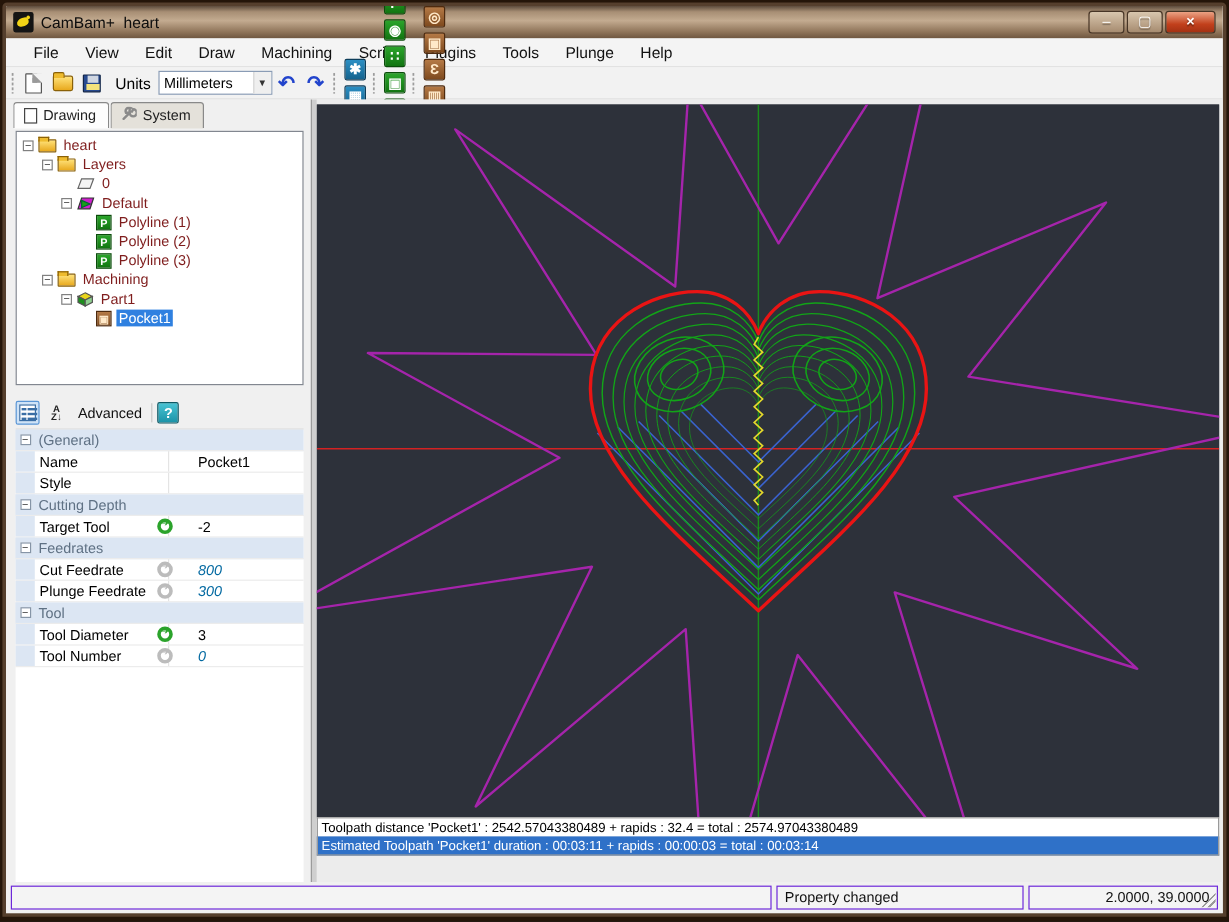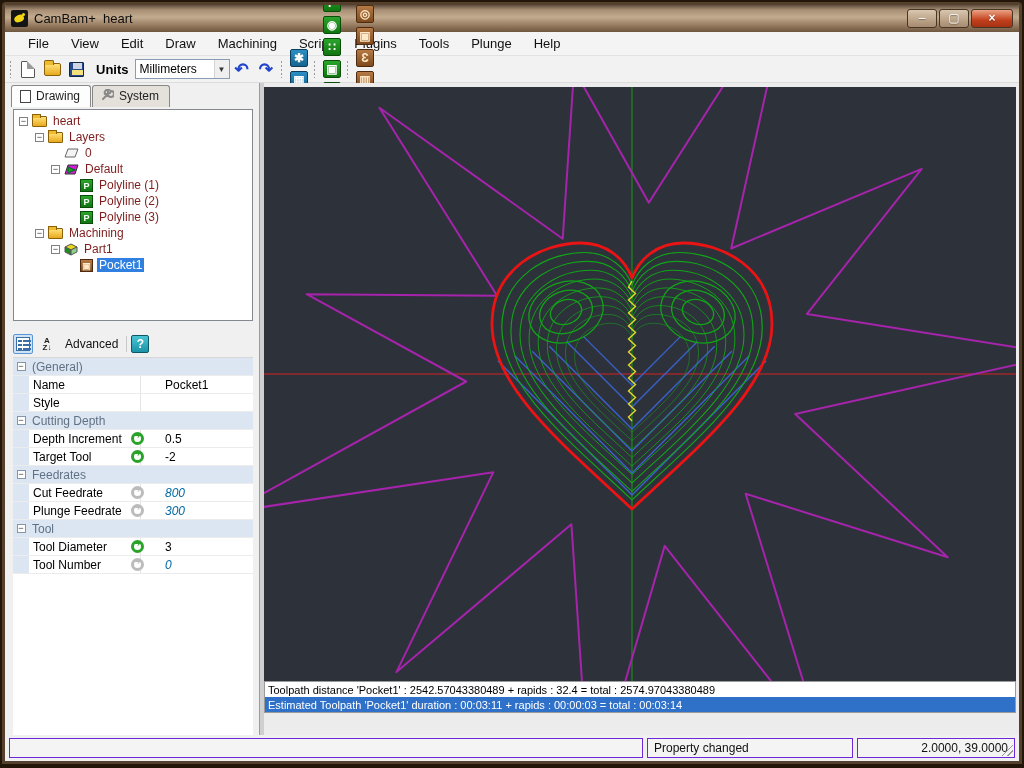--- a/index.html
+++ b/index.html
@@ -36,21 +36,21 @@
   .ico-teal { background:linear-gradient(#2b8fc4,#16648f); border:1px solid #0d3d5a; }
   .ico-green { background:linear-gradient(#2ba52b,#117511); border:1px solid #0a4d0a; }
   .ico-brown { background:linear-gradient(#b57a46,#7e4a1e); border:1px solid #4e2a0e; color:#ffe9c9; }
   .ico-page { width:14px; height:17px; background:#fff; border:1px solid #555; border-radius:1px; position:relative;}
   .ico-page:before{ content:""; position:absolute; right:-1px; top:-1px; border:4px solid; border-color:#f2f2f2 #f2f2f2 #9a9a9a #9a9a9a; }
   .ico-folder { width:17px; height:13px; position:relative; background:linear-gradient(#ffe27a,#e8a91e); border:1px solid #8a6108; border-radius:1px 2px 2px 2px; }
   .ico-folder:before { content:""; position:absolute; left:-1px; top:-4px; width:8px; height:4px; background:#eebb2e; border:1px solid #8a6108; border-bottom:none; border-radius:2px 2px 0 0; }
   .ico-floppy { width:15px; height:15px; background:#274a8f; border:1px solid #122547; border-radius:1px; position:relative; }
   .ico-floppy:before { content:""; position:absolute; left:3px; top:0; width:9px; height:6px; background:#cfd6e2; }
   .ico-floppy:after { content:""; position:absolute; left:2px; bottom:1px; width:11px; height:5px; background:#f3e27c; }
-  .units-label { font-size:13px; font-weight:bold; margin:0 6px 0 8px; }
+  .units-label { font-size:13px; font-weight:normal; margin:0 6px 0 8px; }
   .combo { width:95px; height:20px; background:#fff; border:1px solid #8a9cb5; display:flex; align-items:center; font-size:12px; }
   .combo .val { flex:1; padding-left:4px; }
   .combo .arr { width:15px; height:100%; display:flex; align-items:center; justify-content:center; font-size:8px; color:#333; border-left:1px solid #d5d5d5; background:#efefef; }
   .undo { color:#2244cc; font-size:17px; font-weight:bold; padding:0 4px; }
   
   .main { position:absolute; left:0; top:78px; right:0; bottom:26px; background:#f0f0f0; }
   .leftpane { position:absolute; left:0; top:0; width:254px; bottom:0; background:#f0f0f0; }
   .splitter { position:absolute; left:254px; top:0; width:5px; bottom:0; background:#cfcfcf; border-left:1px solid #9b9b9b; }
   .rightpane { position:absolute; left:259px; top:0; right:0; bottom:0; background:#ececec; }
   
@@ -344,26 +344,20 @@
           <div class="prow">
             <span class="gutter"></span>
             <span class="pname">Style</span>
             <span class="pval"></span>
           </div>
           <div class="prow cat">
             <span class="gutter">
               <span class="pexp">−</span>
             </span>
             <span class="clabel">Cutting Depth</span>
-          </div>
-          <div class="prow">
-            <span class="gutter"></span>
-            <span class="pname">Depth Increment</span>
-            <span class="pvalicon"></span>
-            <span class="pval">0.5</span>
           </div>
           <div class="prow">
             <span class="gutter"></span>
             <span class="pname">Target Tool</span>
             <span class="pvalicon"></span>
             <span class="pval">-2</span>
           </div>
           <div class="prow cat">
             <span class="gutter">
               <span class="pexp">−</span>

